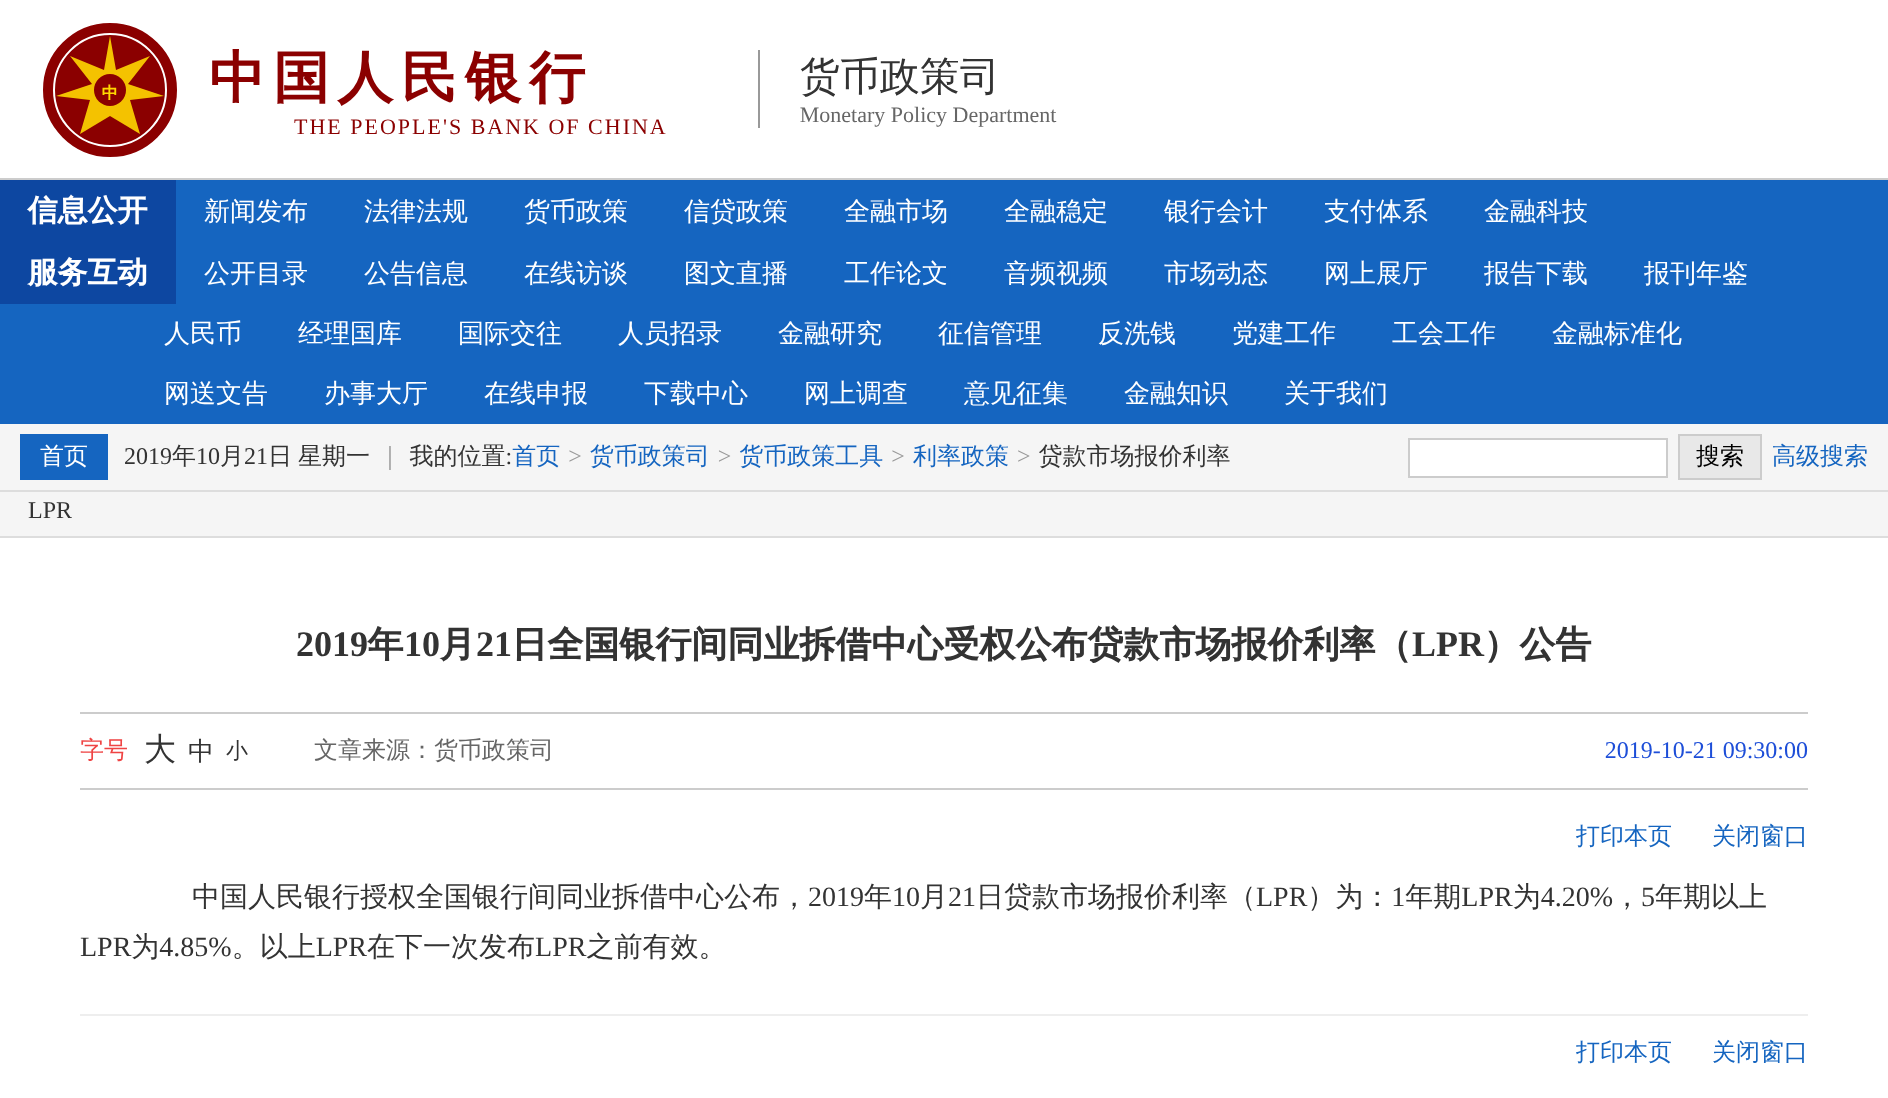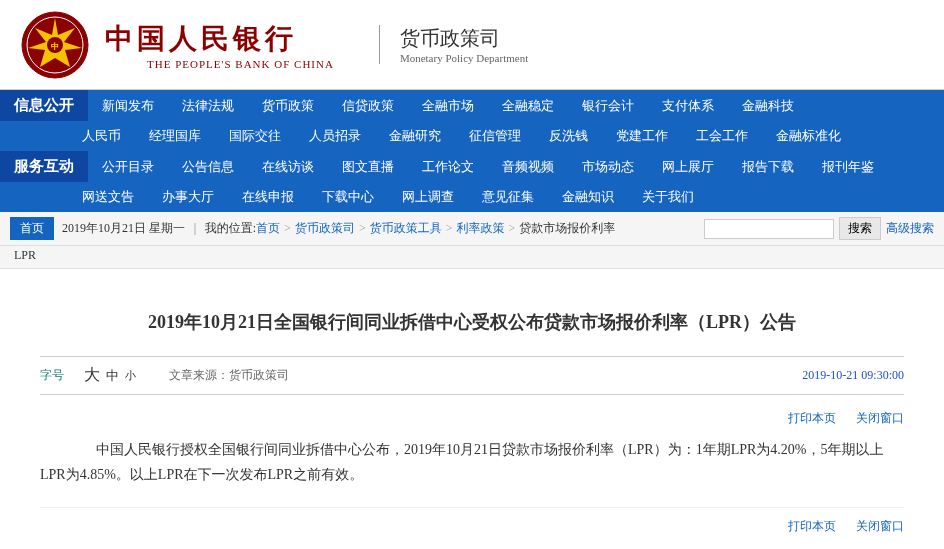--- a/index.html
+++ b/index.html
@@ -163,22 +163,22 @@
     .article-meta {
       display: flex;
       align-items: center;
       border-top: 1px solid #ccc;
       border-bottom: 1px solid #ccc;
       padding: 8px 0;
       margin-bottom: 15px;
     }
     .font-size-label {
       font-size: 12px;
-      color: #0f766e;
-      margin-right: 17px;
+      color: #ef4444;
+      margin-right: 5px;
     }
     .font-size-btn {
       cursor: pointer;
       color: #333;
       margin: 0 3px;
       font-size: 12px;
     }
     .font-size-btn.large { font-size: 16px; }
     .font-size-btn.medium { font-size: 13px; }
     .font-size-btn.small { font-size: 11px; }
@@ -254,52 +254,52 @@
     <div class="nav-items">
       <a class="nav-item">新闻发布</a>
       <a class="nav-item">法律法规</a>
       <a class="nav-item">货币政策</a>
       <a class="nav-item">信贷政策</a>
       <a class="nav-item">全融市场</a>
       <a class="nav-item">全融稳定</a>
       <a class="nav-item">银行会计</a>
       <a class="nav-item">支付体系</a>
       <a class="nav-item">金融科技</a>
+    </div>
+  </div>
+
+  <div class="nav-row">
+    <div class="nav-section-label">服务互动</div>
+    <div class="nav-items">
+      <a class="nav-item">公开目录</a>
+      <a class="nav-item">公告信息</a>
+      <a class="nav-item">在线访谈</a>
+      <a class="nav-item">图文直播</a>
+      <a class="nav-item">工作论文</a>
+      <a class="nav-item">音频视频</a>
+      <a class="nav-item">市场动态</a>
+      <a class="nav-item">网上展厅</a>
+      <a class="nav-item">报告下载</a>
+      <a class="nav-item">报刊年鉴</a>
     </div>
   </div>
 
   <div class="nav-row">
     <div class="nav-section-label" style="visibility:hidden;"></div>
     <div class="nav-items">
       <a class="nav-item">人民币</a>
       <a class="nav-item">经理国库</a>
       <a class="nav-item">国际交往</a>
       <a class="nav-item">人员招录</a>
       <a class="nav-item">金融研究</a>
       <a class="nav-item">征信管理</a>
       <a class="nav-item">反洗钱</a>
       <a class="nav-item">党建工作</a>
       <a class="nav-item">工会工作</a>
       <a class="nav-item">金融标准化</a>
-    </div>
-  </div>
-
-  <div class="nav-row">
-    <div class="nav-section-label">服务互动</div>
-    <div class="nav-items">
-      <a class="nav-item">公开目录</a>
-      <a class="nav-item">公告信息</a>
-      <a class="nav-item">在线访谈</a>
-      <a class="nav-item">图文直播</a>
-      <a class="nav-item">工作论文</a>
-      <a class="nav-item">音频视频</a>
-      <a class="nav-item">市场动态</a>
-      <a class="nav-item">网上展厅</a>
-      <a class="nav-item">报告下载</a>
-      <a class="nav-item">报刊年鉴</a>
     </div>
   </div>
 
   <div class="nav-row">
     <div class="nav-section-label" style="visibility:hidden;"></div>
     <div class="nav-items">
       <a class="nav-item">网送文告</a>
       <a class="nav-item">办事大厅</a>
       <a class="nav-item">在线申报</a>
       <a class="nav-item">下载中心</a>

